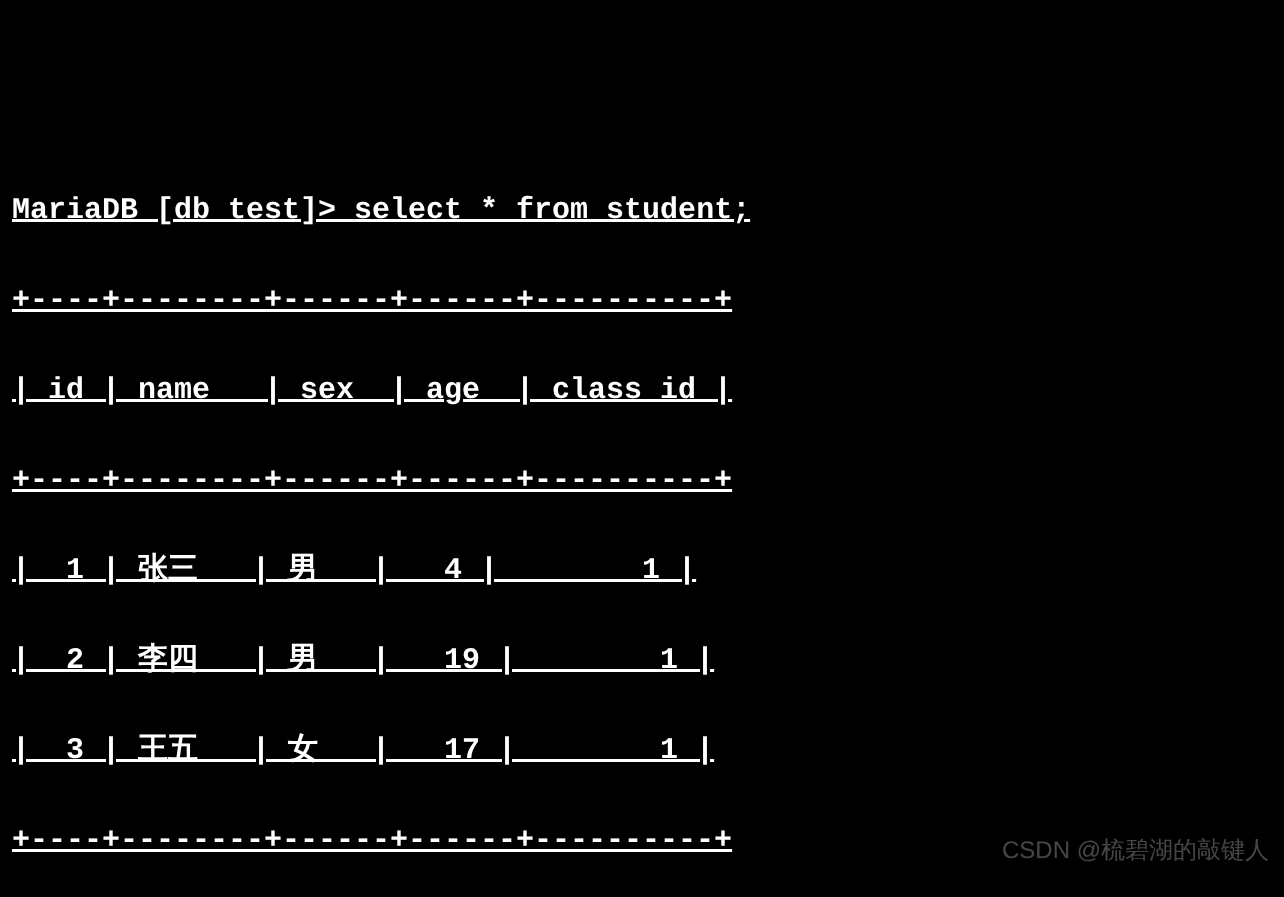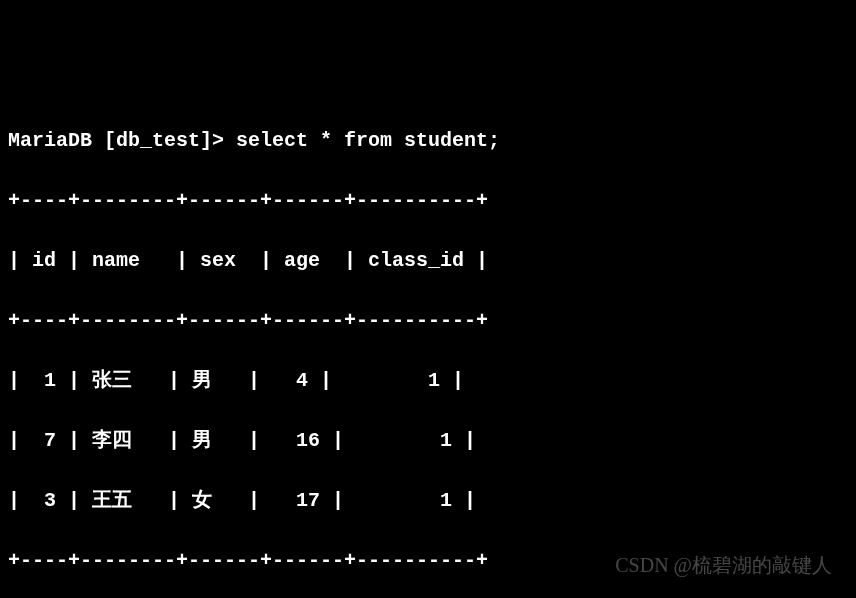--- a/index.html
+++ b/index.html
@@ -17,42 +17,43 @@
       width: 856px;
       height: 598px;
       line-height: 1.5;
       white-space: pre;
       position: relative;
       overflow: hidden;
     }
     .watermark {
       position: absolute;
       bottom: 18px;
-      right: 24px;
+      right: 10px;
       color: rgba(200,200,200,0.35);
       font-weight: normal;
-      font-size: 20px;
-      font-family: Liberation Serif, serif;
+      font-size: 16px;
+      font-family: Liberation Sans, sans-serif;
       white-space: nowrap;
     }
     .line {
       display: block;
+      text-decoration: underline;
     }
   </style>
 </head>
 <body>
 
 
 
 <span class="line"><span>MariaDB [db_test]&gt; </span><span>select * from student;</span></span>
 <span class="line">+----+--------+------+------+----------+</span>
 <span class="line">| id | name   | sex  | age  | class_id |</span>
 <span class="line">+----+--------+------+------+----------+</span>
 <span class="line">|  1 | 张三   | 男   |   4 |        1 |</span>
-<span class="line">|  7 | 李四   | 男   |   16 |        1 |</span>
+<span class="line">|  2 | 李四   | 男   |   19 |        1 |</span>
 <span class="line">|  3 | 王五   | 女   |   17 |        1 |</span>
 <span class="line">+----+--------+------+------+----------+</span>
 
 
 
 
 
 
 
 

